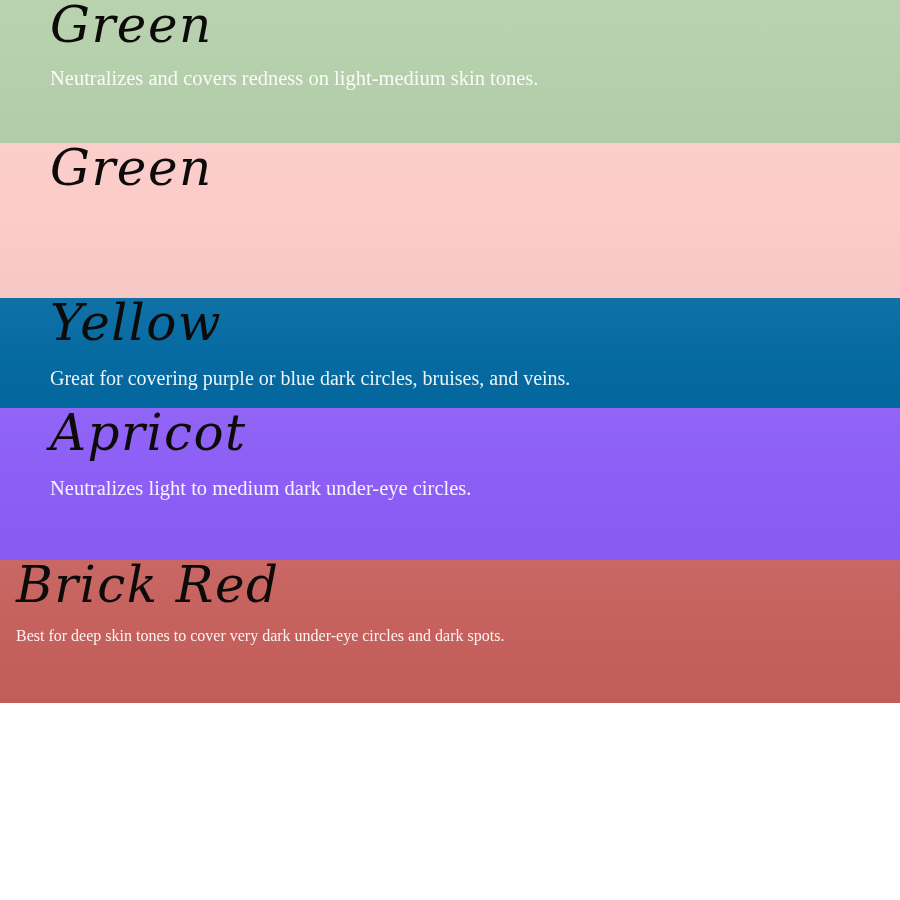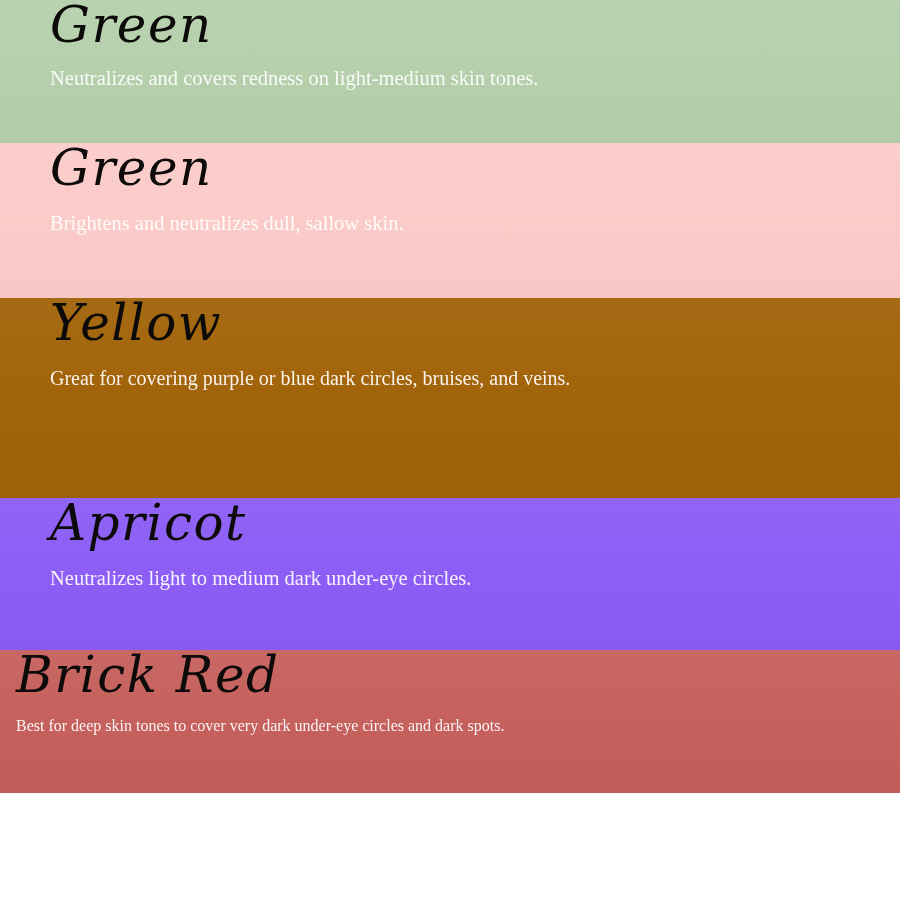--- a/index.html
+++ b/index.html
@@ -96,25 +96,24 @@
   <div class="swatch-band band-0" style="background-color: rgb(181, 207, 171); height: 143px;">
     <div class="band-inner">
       <div class="shade-name">Green</div>
       <div class="shade-desc">Neutralizes and covers redness on light-medium skin tones.</div>
     </div>
   </div>
 
   <div class="swatch-band band-1" style="background-color: rgb(251, 203, 200); height: 155px;">
     <div class="band-inner">
       <div class="shade-name">Green</div>
-      <div class="shade-desc">Brightens and neutralizes dull, sallow skin.</div>
     </div>
   </div>
 
-  <div class="swatch-band band-2" style="background-color: #a16207; height: 200px;">
+  <div class="swatch-band band-2" style="background-color: #0369a1; height: 110px;">
     <div class="band-inner">
       <div class="shade-name">Yellow</div>
       <div class="shade-desc">Great for covering purple or blue dark circles, bruises, and veins.</div>
     </div>
   </div>
 
 
   <div class="swatch-band band-4" style="background-color: #8b5cf6; height: 152px;">
     <div class="band-inner">
       <div class="shade-name">Apricot</div>

